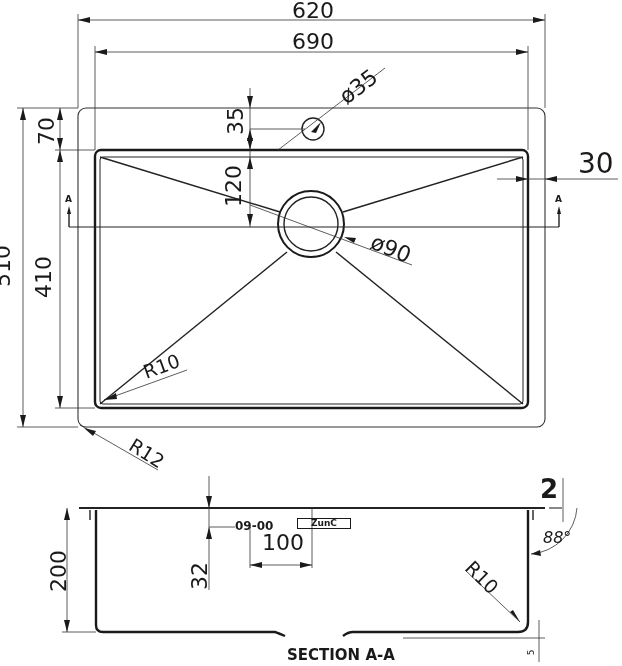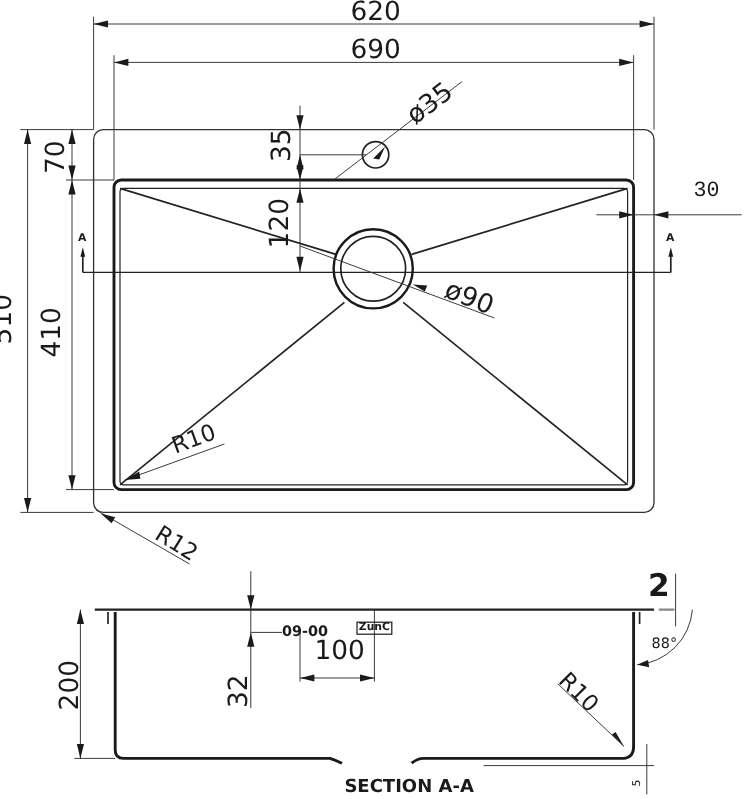--- a/index.html
+++ b/index.html
@@ -125,28 +125,28 @@
 
 <span class="lbl" style="left:292px;top:0px;font-size:22px;">620</span>
 <span class="lbl" style="left:292px;top:31px;font-size:22px;text-align:center;">690</span>
 <span class="lbl" style="left:-18px;top:255px;font-size:22px;transform:rotate(-90deg);">510</span>
 <span class="lbl" style="left:23px;top:266px;font-size:22px;transform:rotate(-90deg);">410</span>
 <span class="lbl" style="left:33px;top:120px;font-size:22px;transform:rotate(-90deg);">70</span>
 <span class="lbl" style="left:222px;top:110px;font-size:22px;transform:rotate(-90deg);">35</span>
 <span class="lbl" style="left:213px;top:175px;font-size:22px;transform:rotate(-90deg);">120</span>
 <span class="lbl" style="left:338px;top:76px;font-size:22px;transform:rotate(-37deg);">ø35</span>
 <span class="lbl" style="left:370px;top:238px;font-size:22px;transform:rotate(22deg);">ø90</span>
-<span class="lbl" style="left:578px;top:150px;font-size:18px;font-family:Liberation Mono, monospace;">30</span>
+<span class="lbl" style="left:578px;top:150px;font-size:28px;">30</span>
 <span class="lbl" style="left:143px;top:357px;font-size:19px;transform:rotate(-20deg);">R10</span>
 <span class="lbl" style="left:128px;top:444px;font-size:19px;transform:rotate(32deg);">R12</span>
 <span class="lbl" style="left:65px;top:195px;font-size:9px;font-weight:bold;">A</span>
 <span class="lbl" style="left:555px;top:195px;font-size:9px;font-weight:bold;">A</span>
 
 <span class="lbl" style="left:38px;top:560px;font-size:22px;transform:rotate(-90deg);">200</span>
 <span class="lbl" style="left:186px;top:565px;font-size:22px;transform:rotate(-90deg);">32</span>
 <span class="lbl" style="left:262px;top:532px;font-size:22px;">100</span>
 <span class="lbl" style="left:235px;top:520px;font-size:12px;font-weight:bold;">09-00</span>
-<span class="lbl" style="left:297px;top:518px;font-size:9px;font-weight:bold;border:1px solid #1a1a1a;padding:0 1px;">ZunC</span>
+<span class="lbl" style="left:297px;top:518px;font-size:9px;font-weight:bold;border:1px solid #1a1a1a;padding:0 13px;">ZunC</span>
 <span class="lbl" style="left:540px;top:476px;font-size:26px;font-weight:bold;">2</span>
-<span class="lbl" style="left:543px;top:530px;font-size:12px;">88°</span>
+<span class="lbl" style="left:543px;top:530px;font-size:16px;font-style:italic;">88°</span>
 <span class="lbl" style="left:463px;top:568px;font-size:19px;transform:rotate(45deg);">R10</span>
 <span class="lbl" style="left:529px;top:648px;font-size:9px;transform:rotate(-90deg);">5</span>
 <span class="lbl" style="left:287px;top:648px;font-size:15px;font-weight:bold;">SECTION A-A</span>
 
 </body></html>

